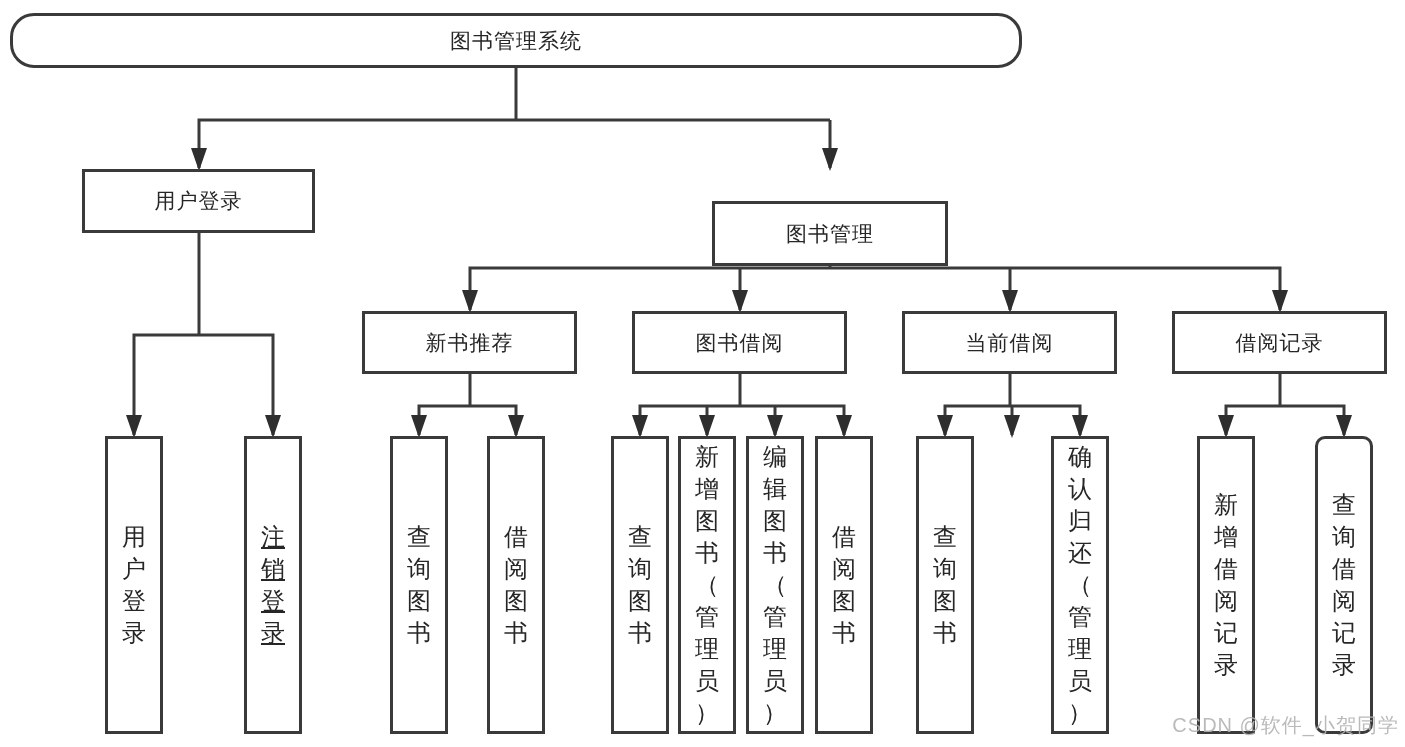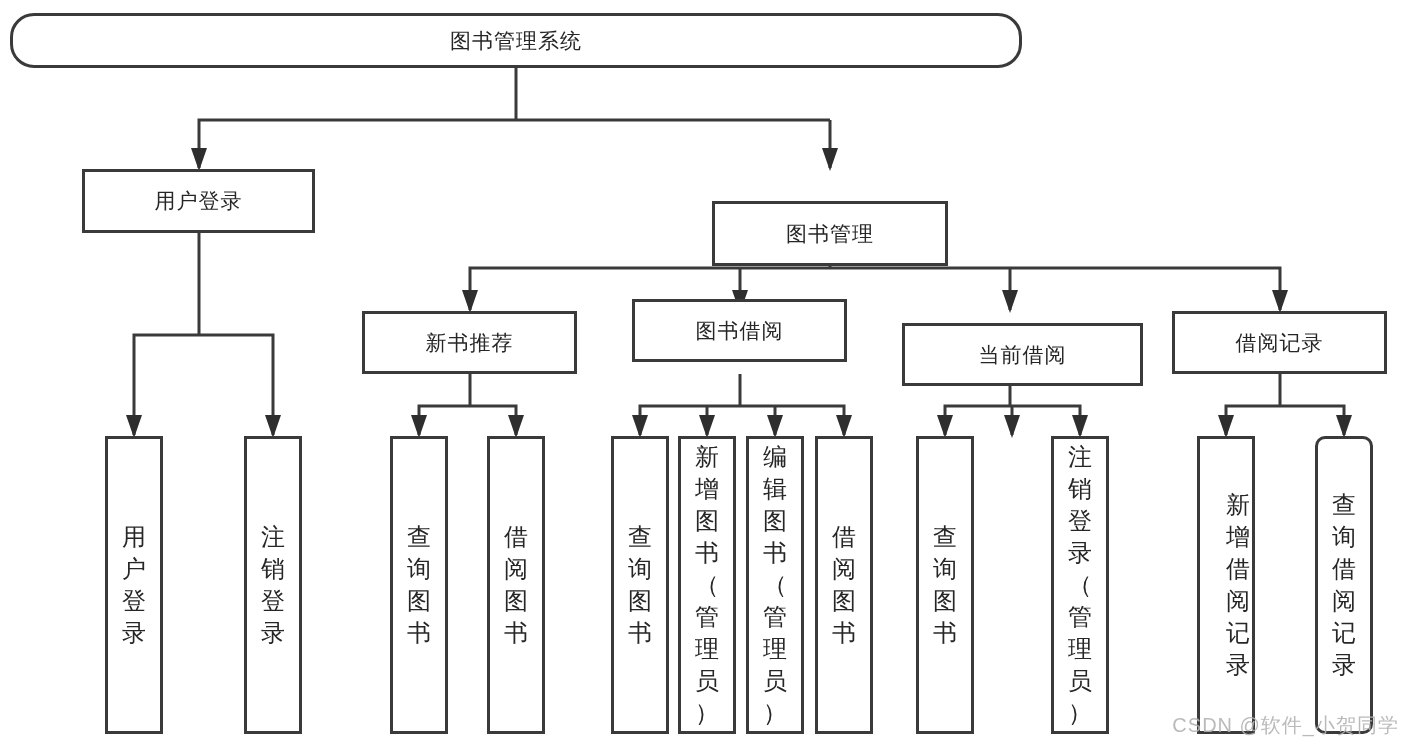--- a/index.html
+++ b/index.html
@@ -117,34 +117,34 @@
   <div class="node hbox" style="left:82px; top:169px; width:233px; height:64px;">
     <span>用户登录</span>
   </div>
   <div class="node hbox" style="left:712px; top:169px; width:236px; height:65px;margin-top:32px;">
     <span>图书管理</span>
   </div>
 
   <div class="node hbox" style="left:362px; top:311px; width:215px; height:63px;">
     <span>新书推荐</span>
   </div>
-  <div class="node hbox" style="left:632px; top:299px; width:215px; height:63px;align-items:center;">
+  <div class="node hbox" style="left:632px; top:311px; width:215px; height:63px;align-items:center;">
     <span>图书借阅</span>
   </div>
-  <div class="node hbox" style="left:902px; top:323px; width:241px; height:63px;">
+  <div class="node hbox" style="left:902px; top:311px; width:215px; height:63px;">
     <span>当前借阅</span>
   </div>
   <div class="node hbox" style="left:1172px; top:311px; width:215px; height:63px;text-align:center;">
     <span>借阅记录</span>
   </div>
 
   <div class="node vbox" style="left:105px; top:436px;">
     <span class="vtext">用户登录</span>
   </div>
-  <div class="node vbox" style="left:244px; top:436px;">
+  <div class="node vbox" style="left:244px; top:436px;text-decoration:underline;">
     <span class="vtext">注销登录</span>
   </div>
 
   <div class="node vbox" style="left:390px; top:436px;">
     <span class="vtext">查询图书</span>
   </div>
   <div class="node vbox" style="left:487px; top:436px;">
     <span class="vtext">借阅图书</span>
   </div>
 
@@ -158,24 +158,24 @@
     <span class="vtext">编辑图书（管理员）</span>
   </div>
   <div class="node vbox" style="left:815px; top:436px;">
     <span class="vtext">借阅图书</span>
   </div>
 
   <div class="node vbox" style="left:916px; top:436px;">
     <span class="vtext">查询图书</span>
   </div>
   <div class="node vbox" style="left:1051px; top:436px;">
-    <span class="vtext">注销登录（管理员）</span>
+    <span class="vtext">确认归还（管理员）</span>
   </div>
 
-  <div class="node vbox" style="left:1197px; top:436px;justify-content:flex-end;">
+  <div class="node vbox" style="left:1197px; top:436px;">
     <span class="vtext">新增借阅记录</span>
   </div>
   <div class="node vbox" style="left:1315px; top:436px;border-radius:10px;">
     <span class="vtext">查询借阅记录</span>
   </div>
 
   <div class="watermark">CSDN @软件_小贺同学</div>
 
 </div>
 

